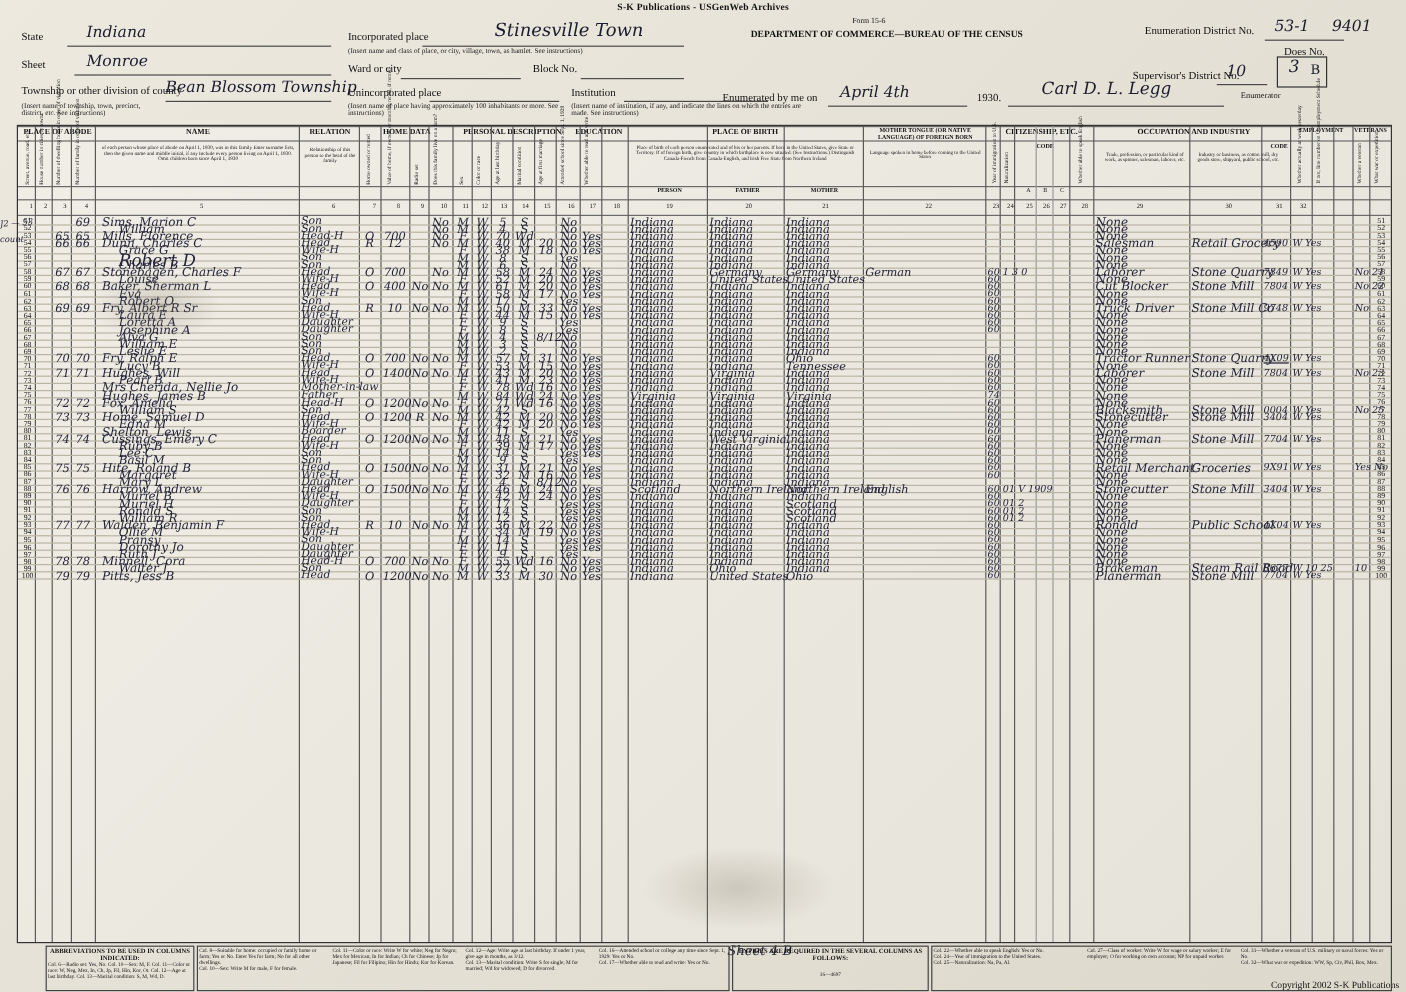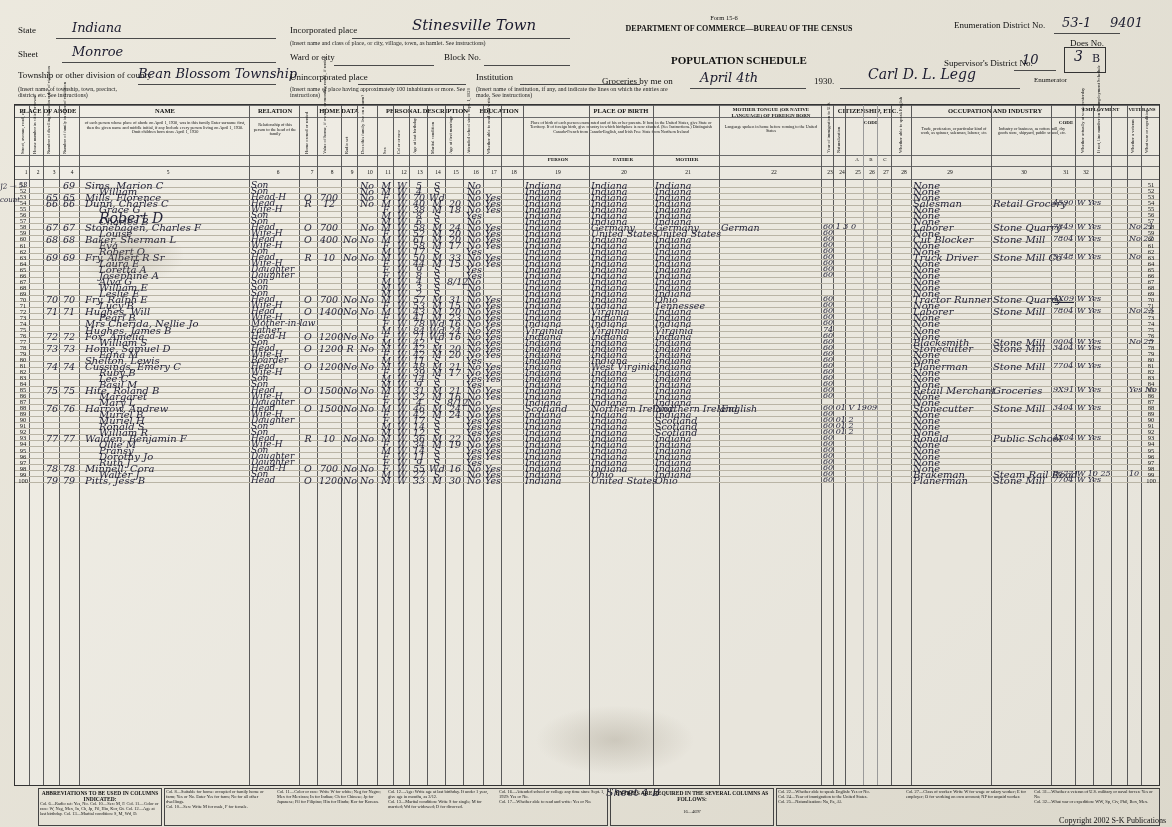--- a/index.html
+++ b/index.html
@@ -46,20 +46,21 @@
   .fbox{position:absolute;border:1px solid #444;}
   .fttl{font-size:5.5px;font-weight:bold;text-align:center;color:#111;line-height:1.1;}
   .ftxt{font-size:4.4px;color:#111;line-height:1.12;}
   .smudge{position:absolute;background:radial-gradient(ellipse at center,rgba(120,110,90,.25),rgba(120,110,90,0) 70%);}
 </style>
 </head>
 <body>
 
 <div id="sheet">
 
+  <div class="pub">S-K Publications  -  USGenWeb Archives</div>
   <div class="copyright">Copyright 2002 S-K Publications</div>
 
   <div class="hdr">
 
     <div class="lbl" style="left:4px;top:11px;">State</div>
     <div class="rule" style="left:42px;top:24px;width:220px;"></div>
     <div class="hw" style="left:58px;top:6px;">Indiana</div>
 
     <div class="lbl" style="left:4px;top:35px;">Sheet</div>
     <div class="rule" style="left:48px;top:48px;width:214px;"></div>
@@ -87,23 +88,22 @@
     <div class="hw" style="left:352px;top:54px;"></div>
     <div class="tiny" style="position:absolute;left:276px;top:72px;width:180px;">(Insert name of place having approximately 100 inhabitants or more.  See instructions)</div>
 
     <div class="lbl" style="left:462px;top:58px;">Institution</div>
     <div class="rule" style="left:506px;top:70px;width:120px;"></div>
     <div class="hw" style="left:514px;top:54px;"></div>
     <div class="tiny" style="position:absolute;left:462px;top:72px;width:200px;">(Insert name of institution, if any, and indicate the lines on which the entries are made.  See instructions)</div>
 
     <div class="ctr t0" style="left:560px;top:0px;width:300px;">Form 15-6</div>
     <div class="ctr t1" style="left:560px;top:10px;width:330px;">DEPARTMENT OF COMMERCE—BUREAU OF THE CENSUS</div>
-    <div class="ctr t3" style="left:560px;top:40px;width:330px;">POPULATION SCHEDULE</div>
-
-    <div class="lbl" style="left:588px;top:62px;">Groceries by me on</div>
+
+    <div class="lbl" style="left:588px;top:62px;">Enumerated by me on</div>
     <div class="rule" style="left:676px;top:74px;width:116px;"></div>
     <div class="hw" style="left:686px;top:56px;">April 4th</div>
     <div class="lbl" style="left:800px;top:62px;">1930.</div>
     <div class="rule" style="left:826px;top:74px;width:180px;"></div>
     <div class="hw" style="left:854px;top:52px;font-size:14px;">Carl D. L. Legg</div>
     <div class="lbl" style="left:1020px;top:62px;font-size:7px;">Enumerator</div>
 
     <div class="lbl" style="left:940px;top:6px;">Enumeration District No.</div>
     <div class="rule" style="left:1040px;top:19px;width:66px;"></div>
     <div class="hw" style="left:1048px;top:1px;">53-1</div>

